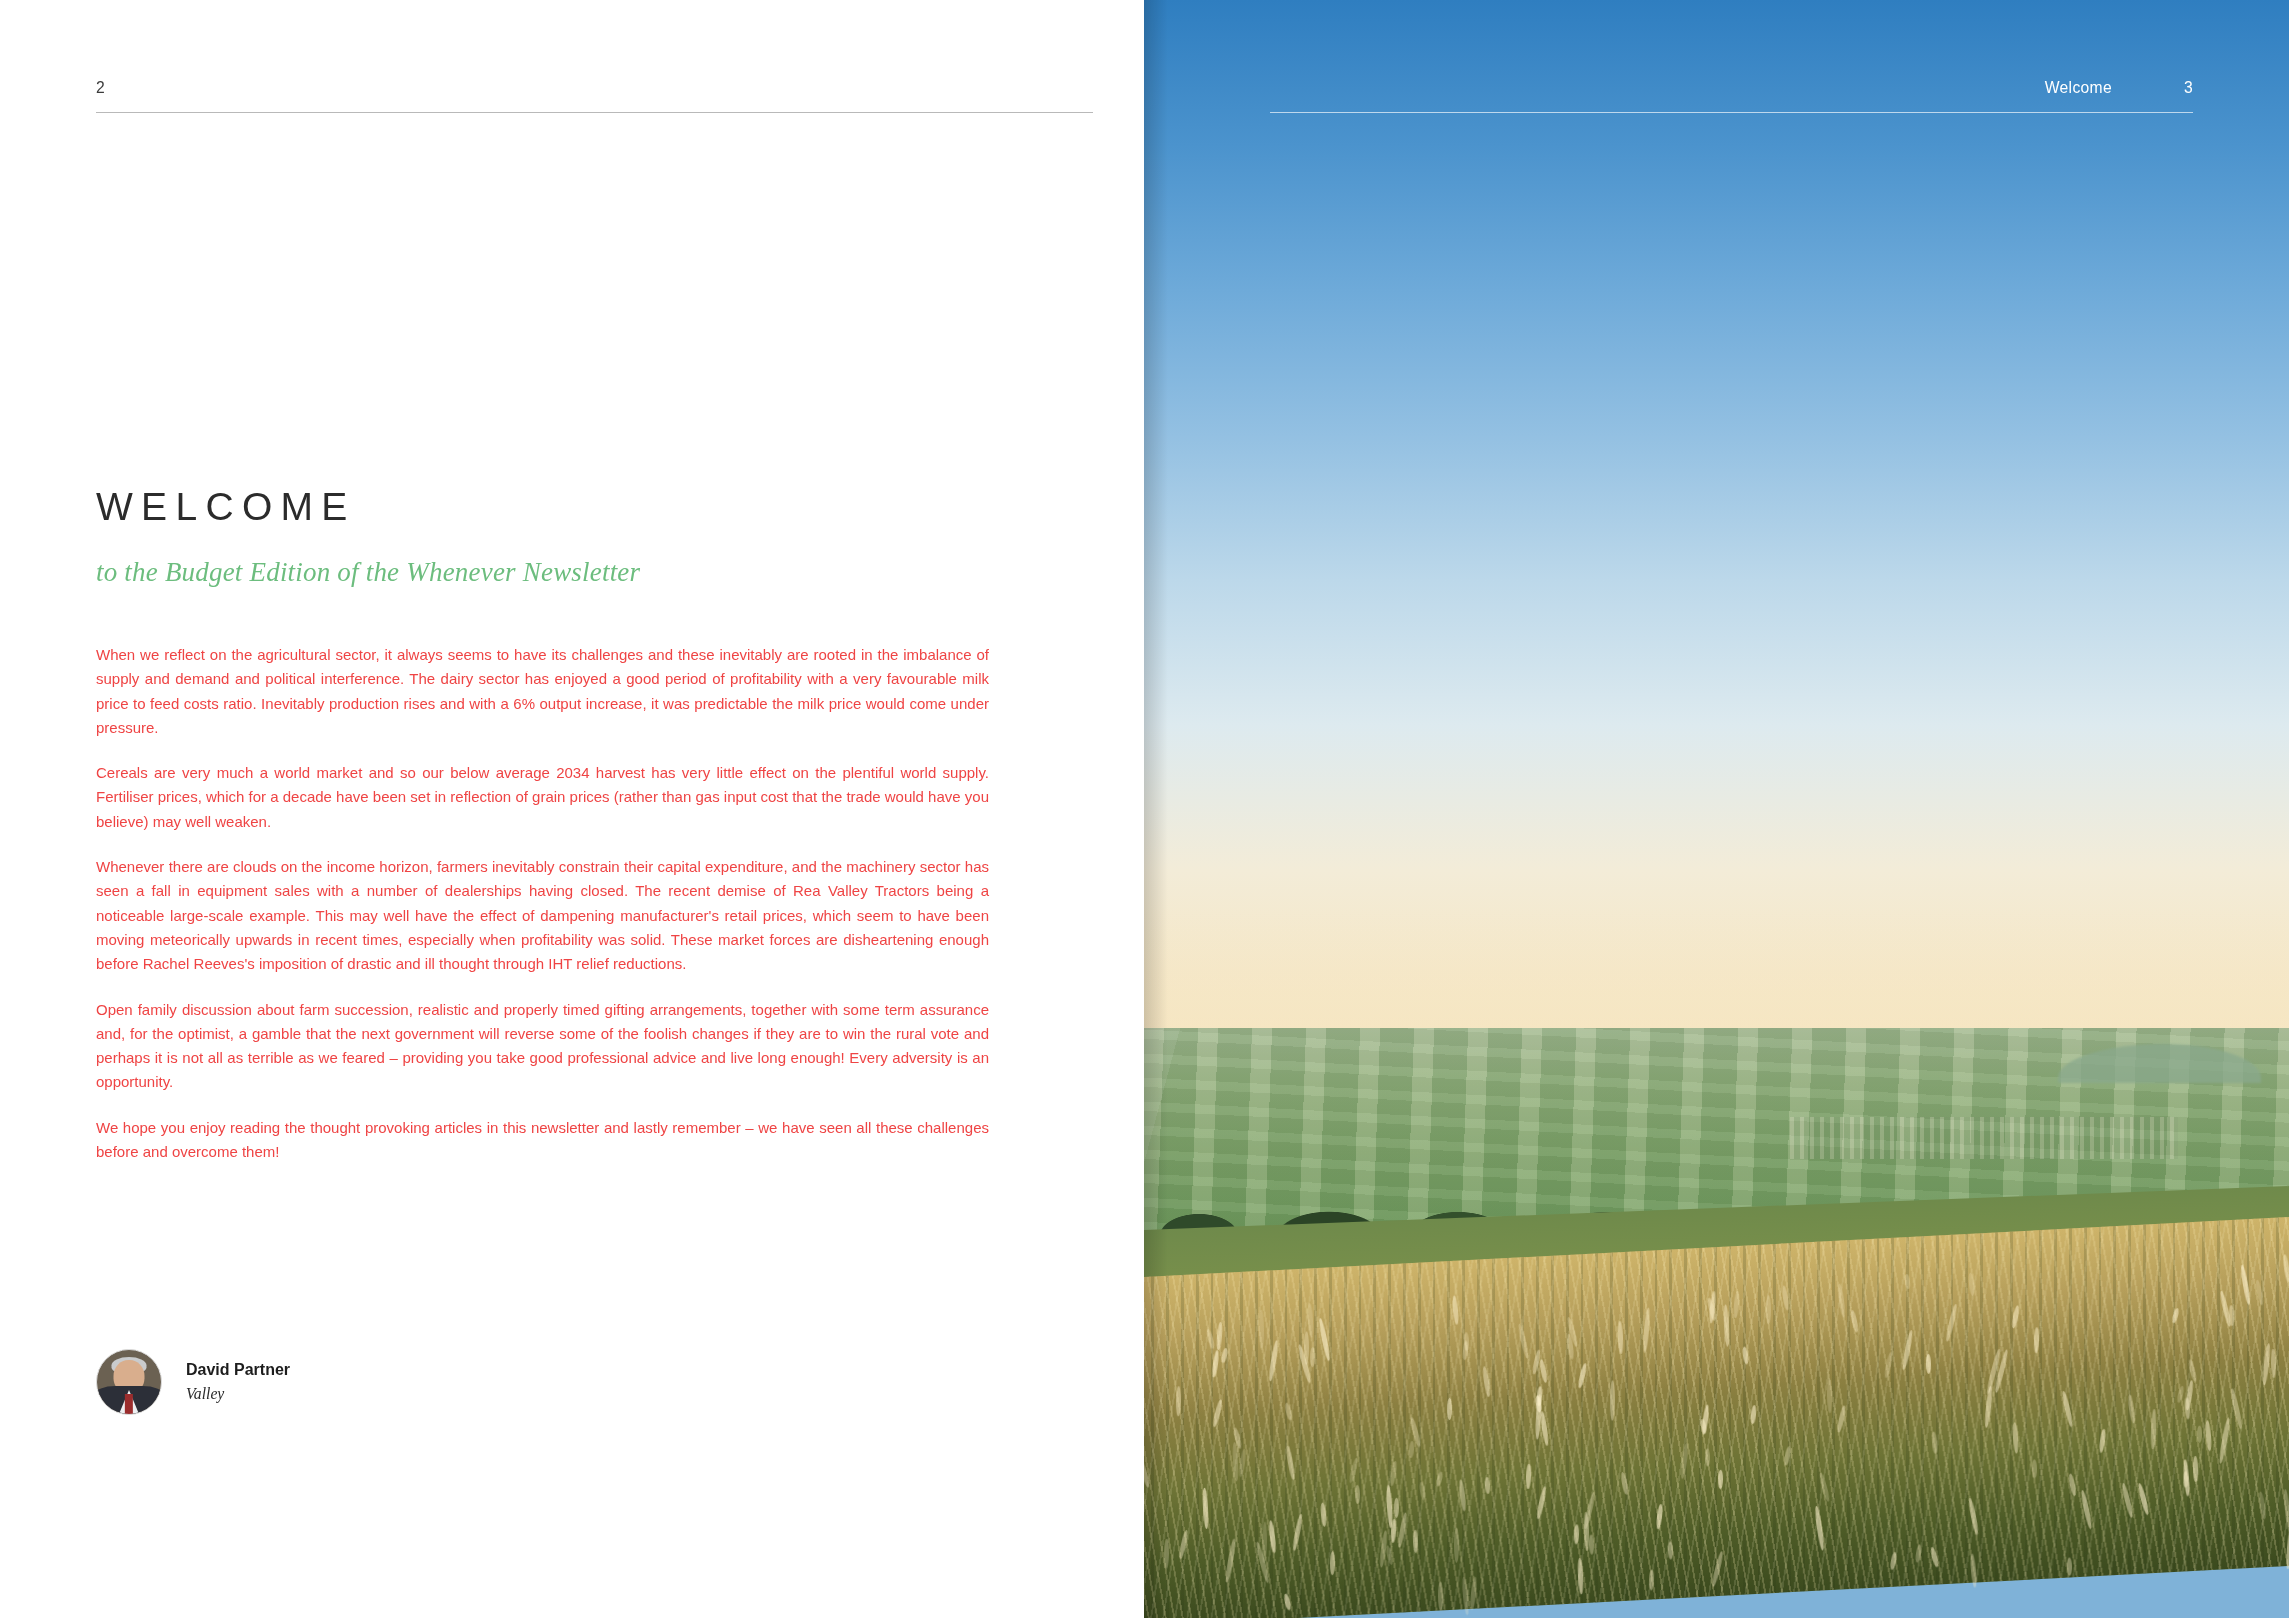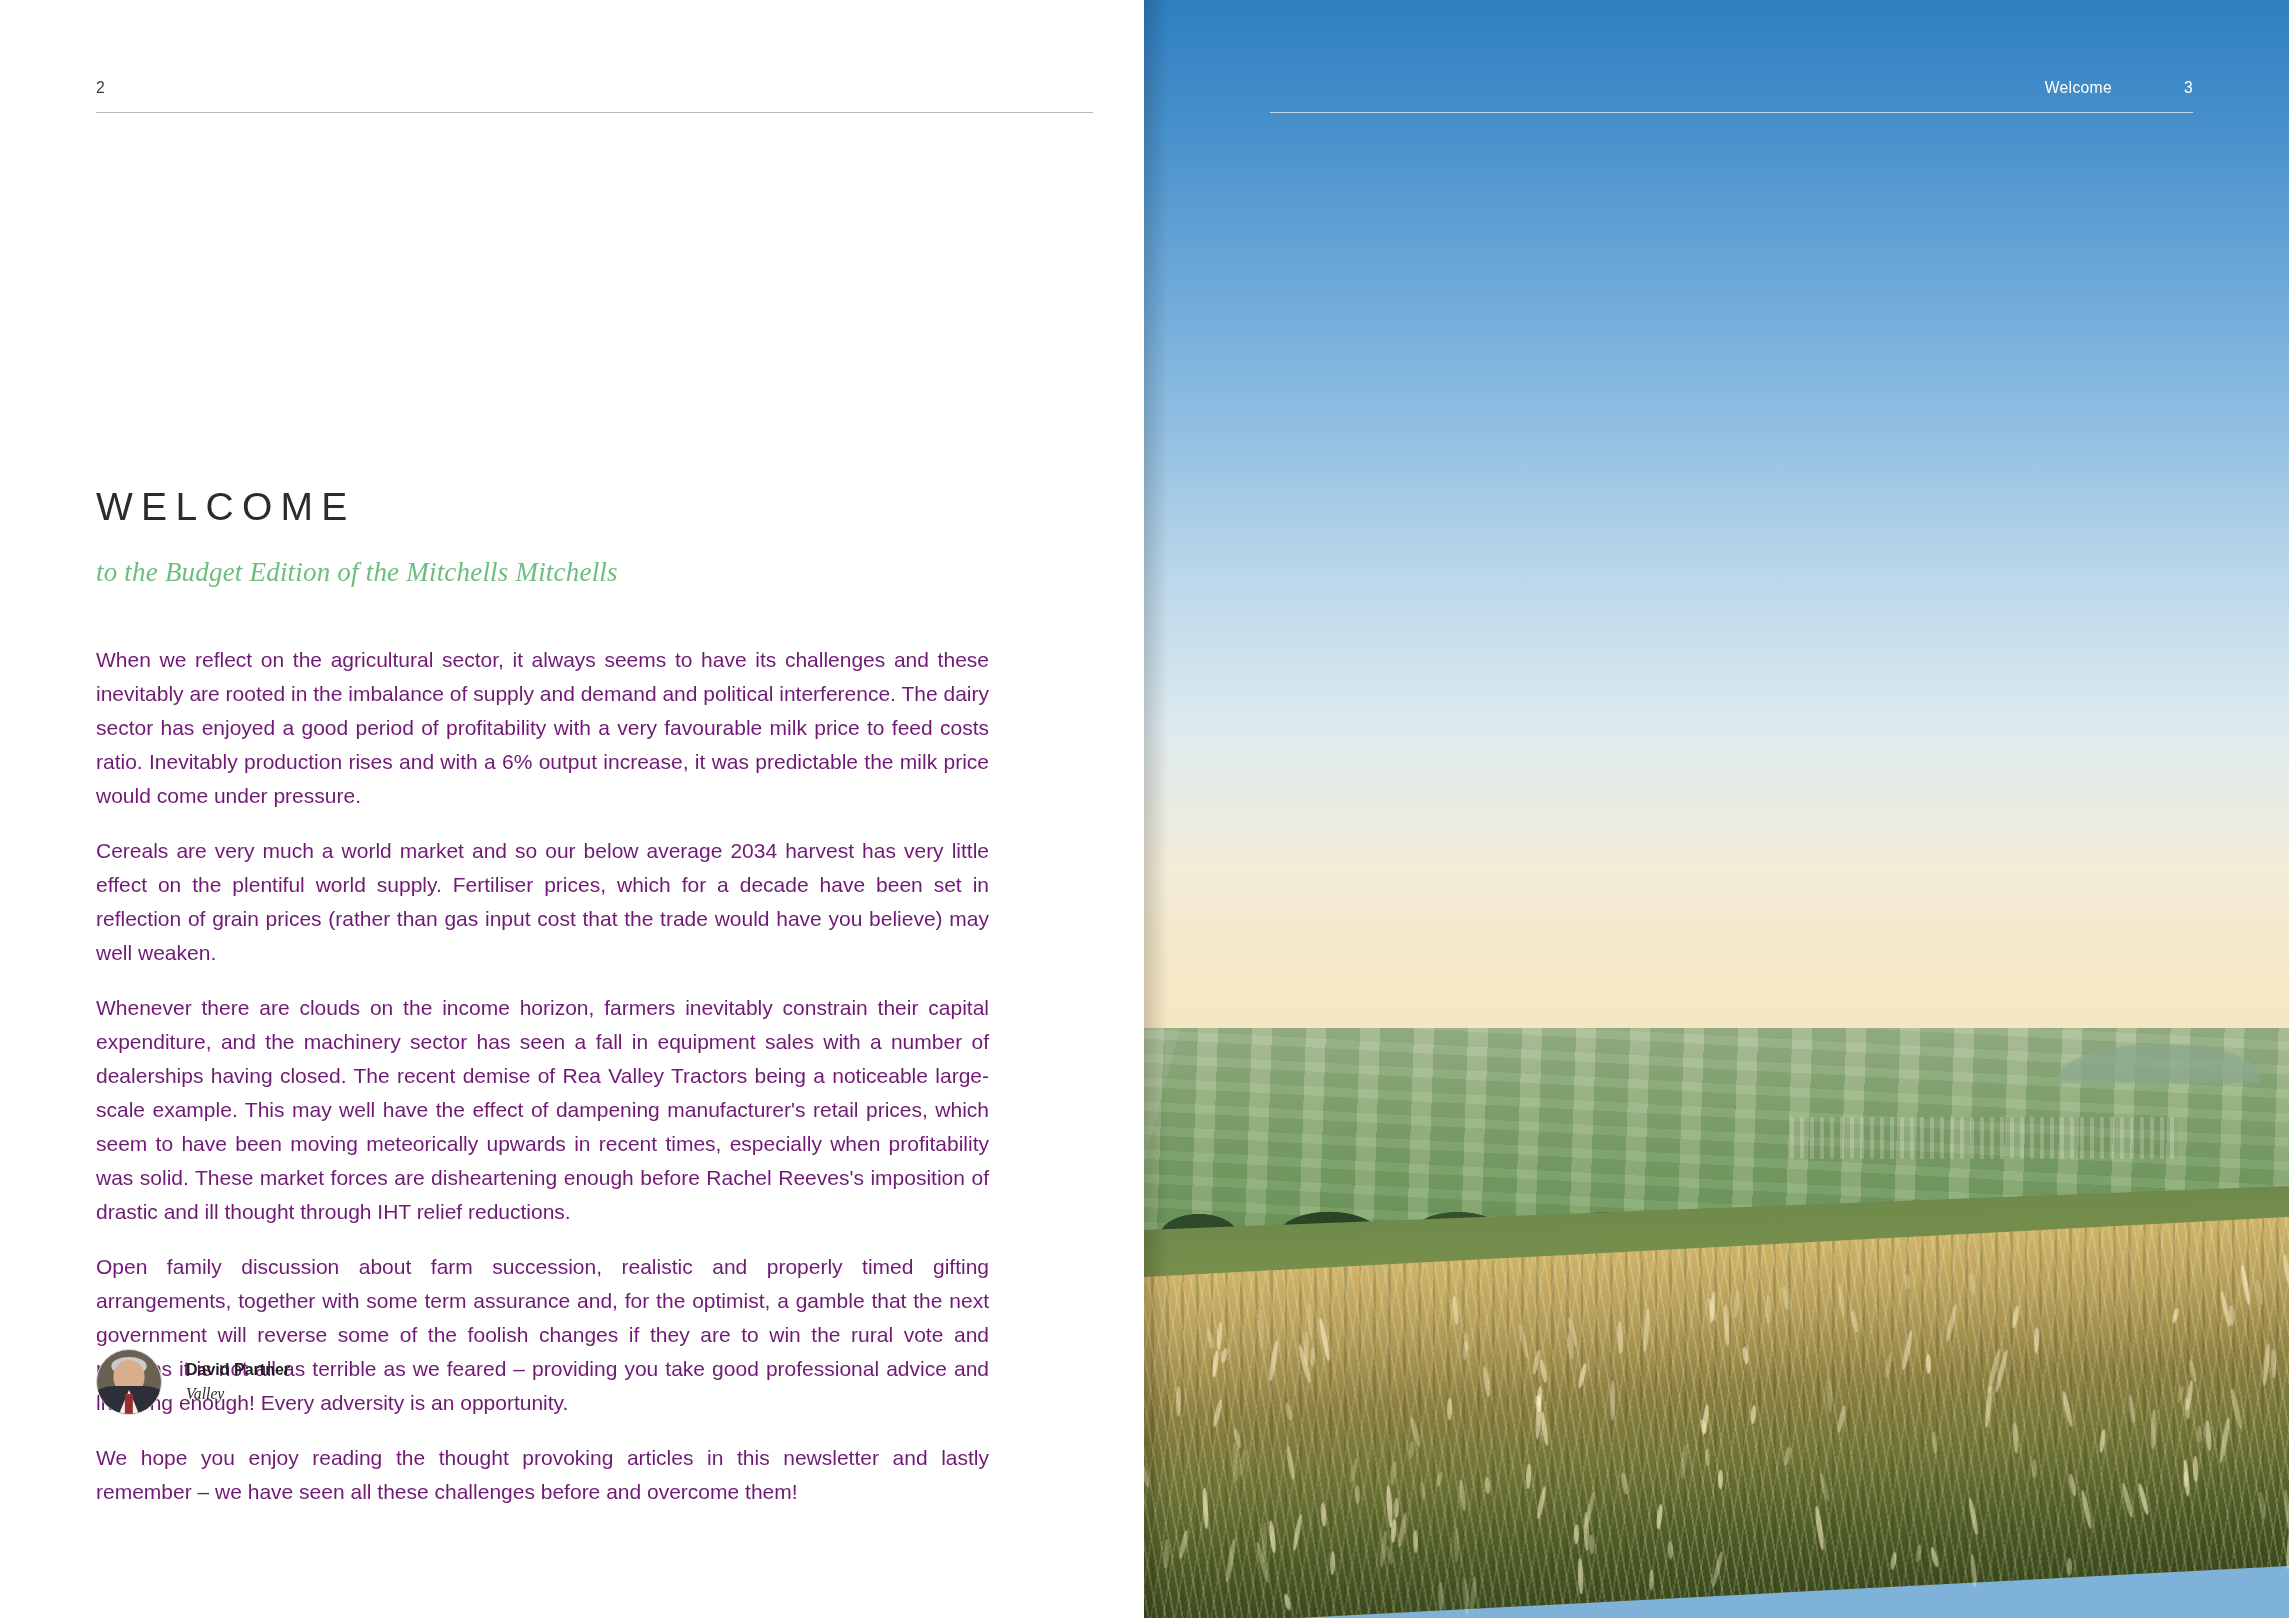--- a/index.html
+++ b/index.html
@@ -79,23 +79,23 @@
   }
   .subhead {
     font-family: "Liberation Serif", serif;
     font-style: italic;
     font-size: 27px;
     color: #6cbd7e;
     letter-spacing: 0.2px;
     margin-bottom: 55px;
   }
   p.body {
-    font-size: 21px;
+    font-size: 15px;
     line-height: 1.62;
-    color: #701a75;
+    color: #ef4444;
     text-align: justify;
     margin-bottom: 21px;
     width: 893px;
   }
   p.body.bold { font-weight: bold; }
 
   
   .signature {
     position: absolute;
     left: 96px;
@@ -316,21 +316,21 @@
 <div class="spread">
 
   <div class="page-left">
 
     <div class="runhead-left">
       <span class="folio">2</span>
     </div>
 
     <div class="content">
       <h1 class="welcome">WELCOME</h1>
-      <div class="subhead">to the Budget Edition of the Mitchells Mitchells</div>
+      <div class="subhead">to the Budget Edition of the Whenever Newsletter</div>
 
       <p class="body">When we reflect on the agricultural sector, it always seems to have its challenges and these inevitably are rooted in the imbalance of supply and demand and political interference. The dairy sector has enjoyed a good period of profitability with a very favourable milk price to feed costs ratio. Inevitably production rises and with a 6% output increase, it was predictable the milk price would come under pressure.</p>
       <p class="body">Cereals are very much a world market and so our below average 2034 harvest has very little effect on the plentiful world supply. Fertiliser prices, which for a decade have been set in reflection of grain prices (rather than gas input cost that the trade would have you believe) may well weaken.</p>
       <p class="body">Whenever there are clouds on the income horizon, farmers inevitably constrain their capital expenditure, and the machinery sector has seen a fall in equipment sales with a number of dealerships having closed. The recent demise of Rea Valley Tractors being a noticeable large-scale example. This may well have the effect of dampening manufacturer's retail prices, which seem to have been moving meteorically upwards in recent times, especially when profitability was solid. These market forces are disheartening enough before Rachel Reeves's imposition of drastic and ill thought through IHT relief reductions.</p>
       <p class="body">Open family discussion about farm succession, realistic and properly timed gifting arrangements, together with some term assurance and, for the optimist, a gamble that the next government will reverse some of the foolish changes if they are to win the rural vote and perhaps it is not all as terrible as we feared – providing you take good professional advice and live long enough! Every adversity is an opportunity.</p>
       <p class="body">We hope you enjoy reading the thought provoking articles in this newsletter and lastly remember – we have seen all these challenges before and overcome them!</p>
     </div>
 
     <div class="signature">
       <div class="avatar">

